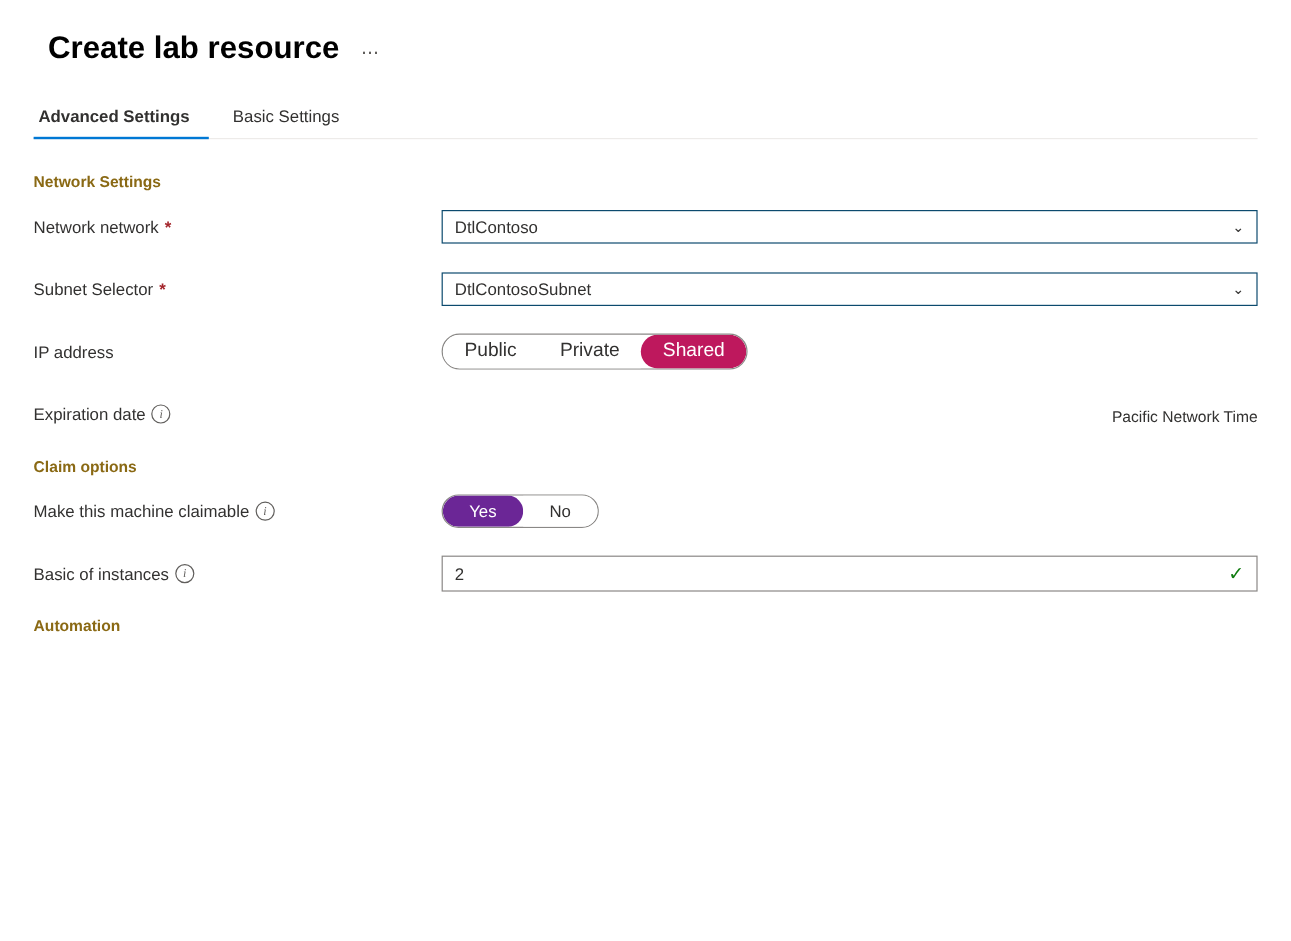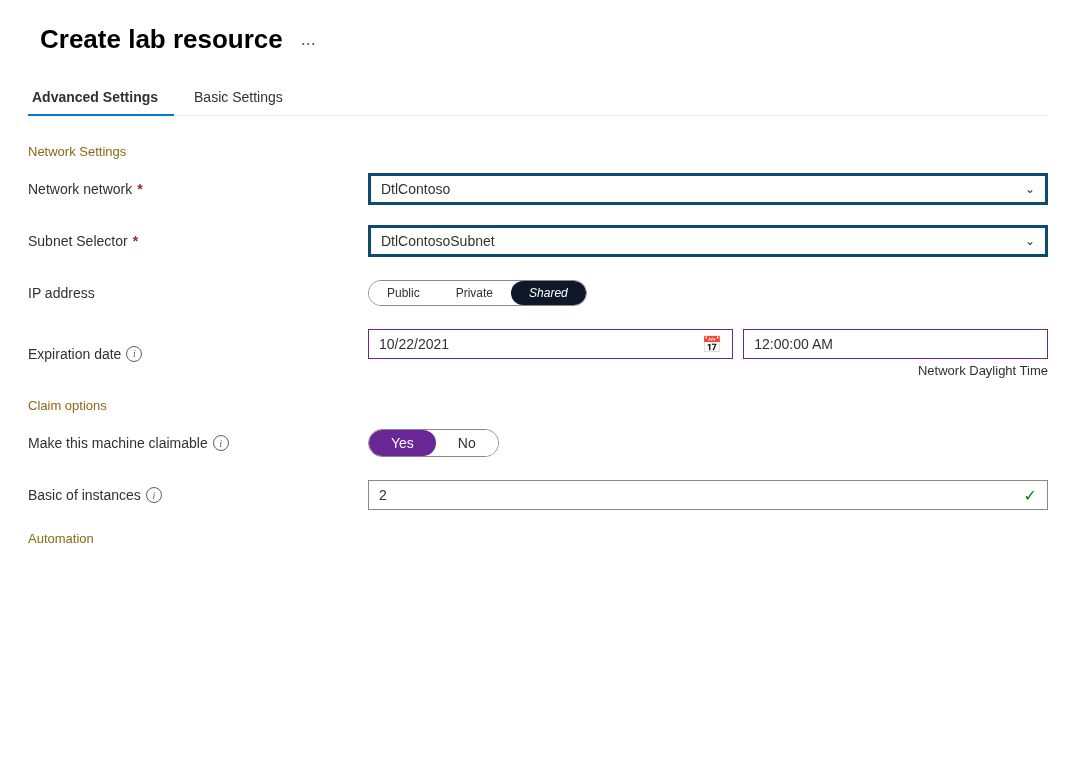--- a/index.html
+++ b/index.html
@@ -74,21 +74,21 @@
       bottom: -1px;
       left: 0;
       right: 0;
       height: 2px;
       background: #0078d4;
     }
 
     
     .section-label {
       font-size: 13px;
-      font-weight: 400;
+      font-weight: 700;
       color: #8a6914;
       margin-bottom: 14px;
       margin-top: 4px;
     }
 
     .form-row {
       display: flex;
       align-items: center;
       margin-bottom: 20px;
       min-height: 32px;
@@ -126,21 +126,21 @@
 
     .form-control {
       flex: 1;
     }
 
     
     .dropdown {
       display: flex;
       align-items: center;
       justify-content: space-between;
-      border: 3px solid #0c4a6e;
+      border: 1px solid #0c4a6e;
       padding: 5px 10px;
       background: #ffffff;
       cursor: pointer;
       width: 100%;
       font-size: 14px;
       color: #323130;
     }
 
     .dropdown-arrow {
       font-size: 12px;
@@ -150,32 +150,31 @@
     
     .toggle-group {
       display: inline-flex;
       border: 1.5px solid #8a8886;
       border-radius: 20px;
       overflow: hidden;
     }
 
     .toggle-option {
       padding: 5px 18px;
-      font-size: 12px;
+      font-size: 16px;
       cursor: pointer;
       border: none;
       background: #ffffff;
       color: #323130;
     }
 
     .toggle-option.active {
-      background: #0f172a;
+      background: #be185d;
       color: #ffffff;
       border-radius: 18px;
-      font-style: italic;
     }
 
     
     .date-time-row {
       display: flex;
       gap: 10px;
     }
 
     .date-input-wrapper {
       flex: 1.2;
@@ -352,30 +351,21 @@
 </div>
 
 <div>
 
   <div class="form-row">
     <div class="form-label">
       <span>Expiration date</span>
       <span class="info-icon">i</span>
     </div>
     <div class="form-control">
-      <div class="date-time-row">
-        <div class="date-input-wrapper">
-          <input class="date-input" type="text" value="10/22/2021" style="">
-          <button class="calendar-icon-btn">📅</button>
-        </div>
-        <div class="time-input-wrapper">
-          <input class="time-input" type="text" value="12:00:00 AM" style="">
-        </div>
-      </div>
-      <div class="timezone-text">Network Daylight Time</div>
+      <div class="timezone-text">Pacific Network Time</div>
     </div>
   </div>
 </div>
 
 <div>
   <div class="section-label">Claim options</div>
 
   <div class="form-row">
     <div class="form-label">
       <span>Make this machine claimable</span>

